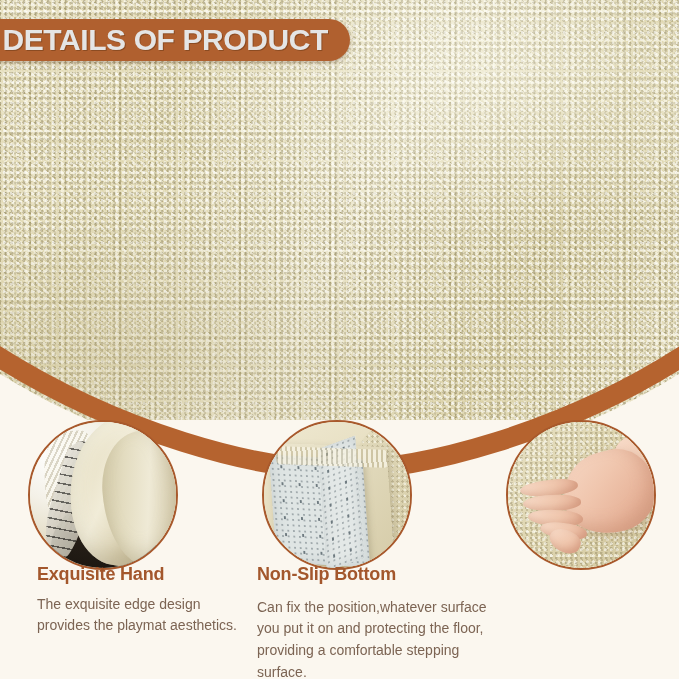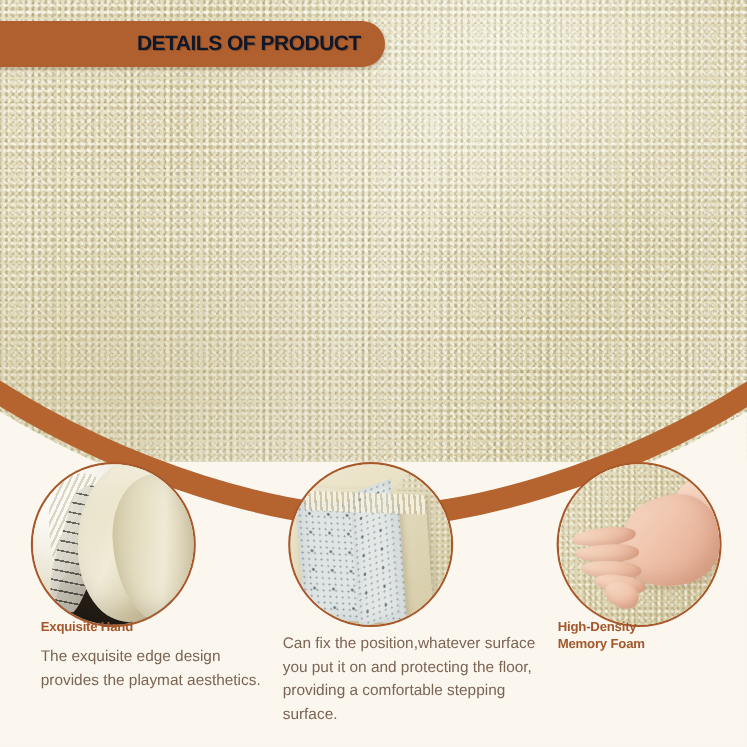--- a/index.html
+++ b/index.html
@@ -95,22 +95,22 @@
     height: 42px;
     background: #b0602f;
     border-radius: 0 21px 21px 0;
     display: flex;
     align-items: center;
     justify-content: flex-end;
     padding-right: 22px;
     box-shadow: 0 2px 5px rgba(90,50,22,.30);
   }
   .banner-text {
-    color: #0f172a;
-    font-size: 19px;
+    color: #e5e5e5;
+    font-size: 30px;
     font-weight: 700;
     letter-spacing: -0.4px;
     white-space: nowrap;
     text-shadow: 1px 1px 0 rgba(110,58,24,.55);
     font-family: "Liberation Sans", sans-serif;
   }
 
   
   .circle {
     position: absolute;
@@ -309,21 +309,21 @@
   .feature {
     position: absolute;
     top: 0;
   }
   .feature-1 { left: 37px;  width: 200px; }
   .feature-2 { left: 257px; width: 230px; }
   .feature-3 { left: 507px; width: 168px; }
 
   .feature-title {
     color: #a3572c;
-    font-size: 12px;
+    font-size: 18px;
     font-weight: 700;
     line-height: 1.26;
     letter-spacing: -0.2px;
     font-family: "Liberation Sans", sans-serif;
   }
   .feature-desc {
     margin-top: 8px;
     color: #7c6453;
     font-size: 14px;
     line-height: 1.55;
@@ -394,25 +394,24 @@
   <div class="features">
 
     <div class="feature feature-1">
       <div class="feature-title">
         <span>Exquisite Hand</span><br>
       </div>
       <div class="feature-desc">The exquisite edge design provides the playmat aesthetics.</div>
     </div>
 
     <div class="feature feature-2">
+      <div class="feature-title">
+        <span>Non-Slip Bottom</span>
+      </div>
       <div class="feature-desc">Can fix the position,whatever surface you put it on and protecting the floor, providing a comfortable stepping surface.</div>
     </div>
 
     <div class="feature feature-3">
-      <div class="feature-title">
-        <span>High-Density</span><br>
-        <span>Memory Foam</span>
-      </div>
     </div>
 
   </div>
 
 </div>
 
 </body></html>

